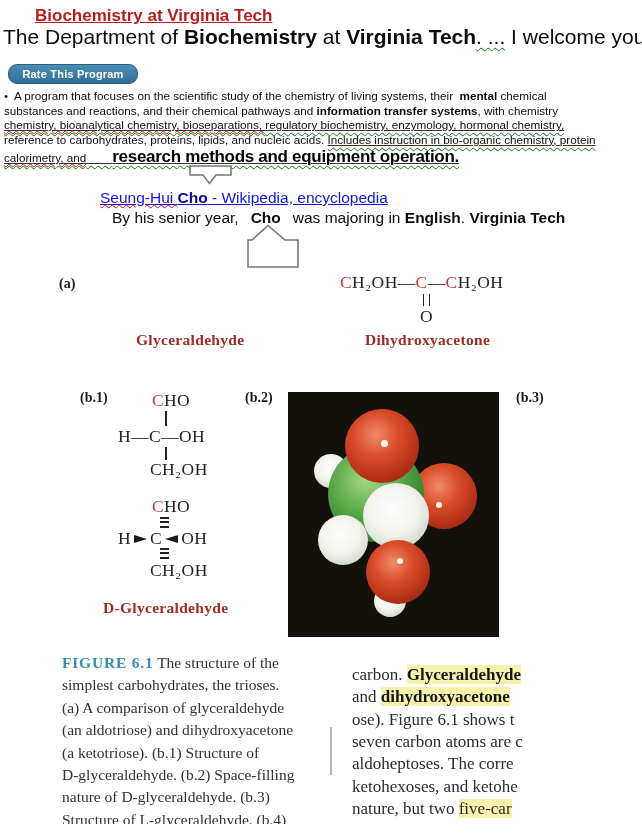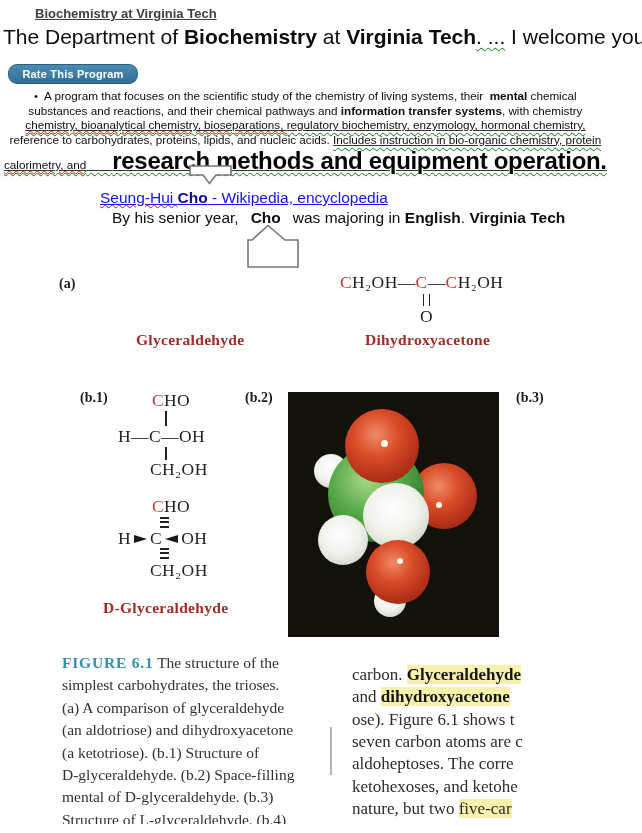--- a/index.html
+++ b/index.html
@@ -8,35 +8,35 @@
   .abs{position:absolute;}
   .b{font-weight:bold;}
   .nowrap{white-space:nowrap;}
 
   
   .us{text-decoration-line:underline;text-decoration-style:solid;text-decoration-color:#333;text-decoration-thickness:1px;}
   .wg{text-decoration-line:underline;text-decoration-style:wavy;text-decoration-color:#0a7a0a;text-decoration-thickness:1.2px;text-underline-offset:3px;}
   .wr{text-decoration-line:underline;text-decoration-style:wavy;text-decoration-color:#e01010;text-decoration-thickness:1px;text-underline-offset:1px;}
 
   
-  .title-link{font-size:13px;font-weight:bold;color:#404040;text-decoration:underline;cursor:pointer;}
+  .title-link{font-size:17px;font-weight:bold;color:#b91c1c;text-decoration:underline;cursor:pointer;}
   .intro{font-size:21px;line-height:18.5px;color:#0c0c0c;}
   .link-blue{color:#1414e8;text-decoration:underline;cursor:pointer;font-size:15.5px;}
   .link-bold{color:#0b0b9a;font-weight:bold;}
 
   
   .rate-btn{width:128px;height:18px;border-radius:9px;background:linear-gradient(#4e8db2,#2f6f98);
             border:1px solid #27618a;color:#fff;font-size:11px;font-weight:bold;
             display:flex;align-items:center;justify-content:center;cursor:pointer;letter-spacing:0.2px;}
 
   
   .para{font-size:11.7px;color:#0d0d0d;letter-spacing:0px;}
-  .para .ln{height:14.6px;white-space:nowrap;text-align:center;}
+  .para .ln{height:14.6px;white-space:nowrap;}
   .para .ln5{height:24px;white-space:nowrap;}
-  .bigphrase{font-size:24px;font-weight:bold;letter-spacing:-0.3px;color:#050505;margin-top:44px;}
+  .bigphrase{font-size:17px;font-weight:bold;letter-spacing:-0.3px;color:#050505;margin-top:44px;}
 
   
   .serif{font-family:"Liberation Serif","DejaVu Serif",serif;}
   .formula{font-size:17.5px;color:#222;letter-spacing:0.4px;white-space:nowrap;}
   .redC{color:#c03b36;}
   .chemname{font-size:15.5px;font-weight:bold;color:#a12c28;letter-spacing:0.3px;}
   .sublabel{font-size:14px;font-weight:bold;color:#1c1c1c;}
   .vbond{width:1.6px;background:#222;}
   .dbond{width:5px;border-left:1.6px solid #222;border-right:1.6px solid #222;height:12px;}
   .hashbond{width:9px;background:repeating-linear-gradient(to bottom,#222 0 1.8px,transparent 1.8px 4.4px);}
@@ -142,21 +142,21 @@
 
   <div class="abs" style="left:330px;top:727px;width:1.5px;height:48px;background:#b9b4ac;"></div>
 
   <div class="abs serif caption" style="left:62px;top:652px;width:292px;height:172px;overflow:hidden;">
     <div class="nowrap"><span class="figlabel">FIGURE 6.1</span><span>  The structure of the</span></div>
     <div class="nowrap">simplest carbohydrates, the trioses.</div>
     <div class="nowrap">(a) A comparison of glyceraldehyde</div>
     <div class="nowrap">(an aldotriose) and dihydroxyacetone</div>
     <div class="nowrap">(a ketotriose). (b.1) Structure of</div>
     <div class="nowrap">D-glyceraldehyde. (b.2) Space-filling</div>
-    <div class="nowrap">mental of D-glyceraldehyde. (b.3)</div>
+    <div class="nowrap">nature of D-glyceraldehyde. (b.3)</div>
     <div class="nowrap">Structure of L-glyceraldehyde. (b.4)</div>
   </div>
 
   <div class="abs serif rightcol" style="left:352px;top:664px;width:300px;">
     <div class="ln"><span>carbon. </span><span class="rb hl">Glyceraldehyde</span></div>
     <div class="ln"><span>and </span><span class="rb hl">dihydroxyacetone</span></div>
     <div class="ln">ose). Figure 6.1 shows t</div>
     <div class="ln">seven carbon atoms are c</div>
     <div class="ln">aldoheptoses. The corre</div>
     <div class="ln">ketohexoses, and ketohe</div>

